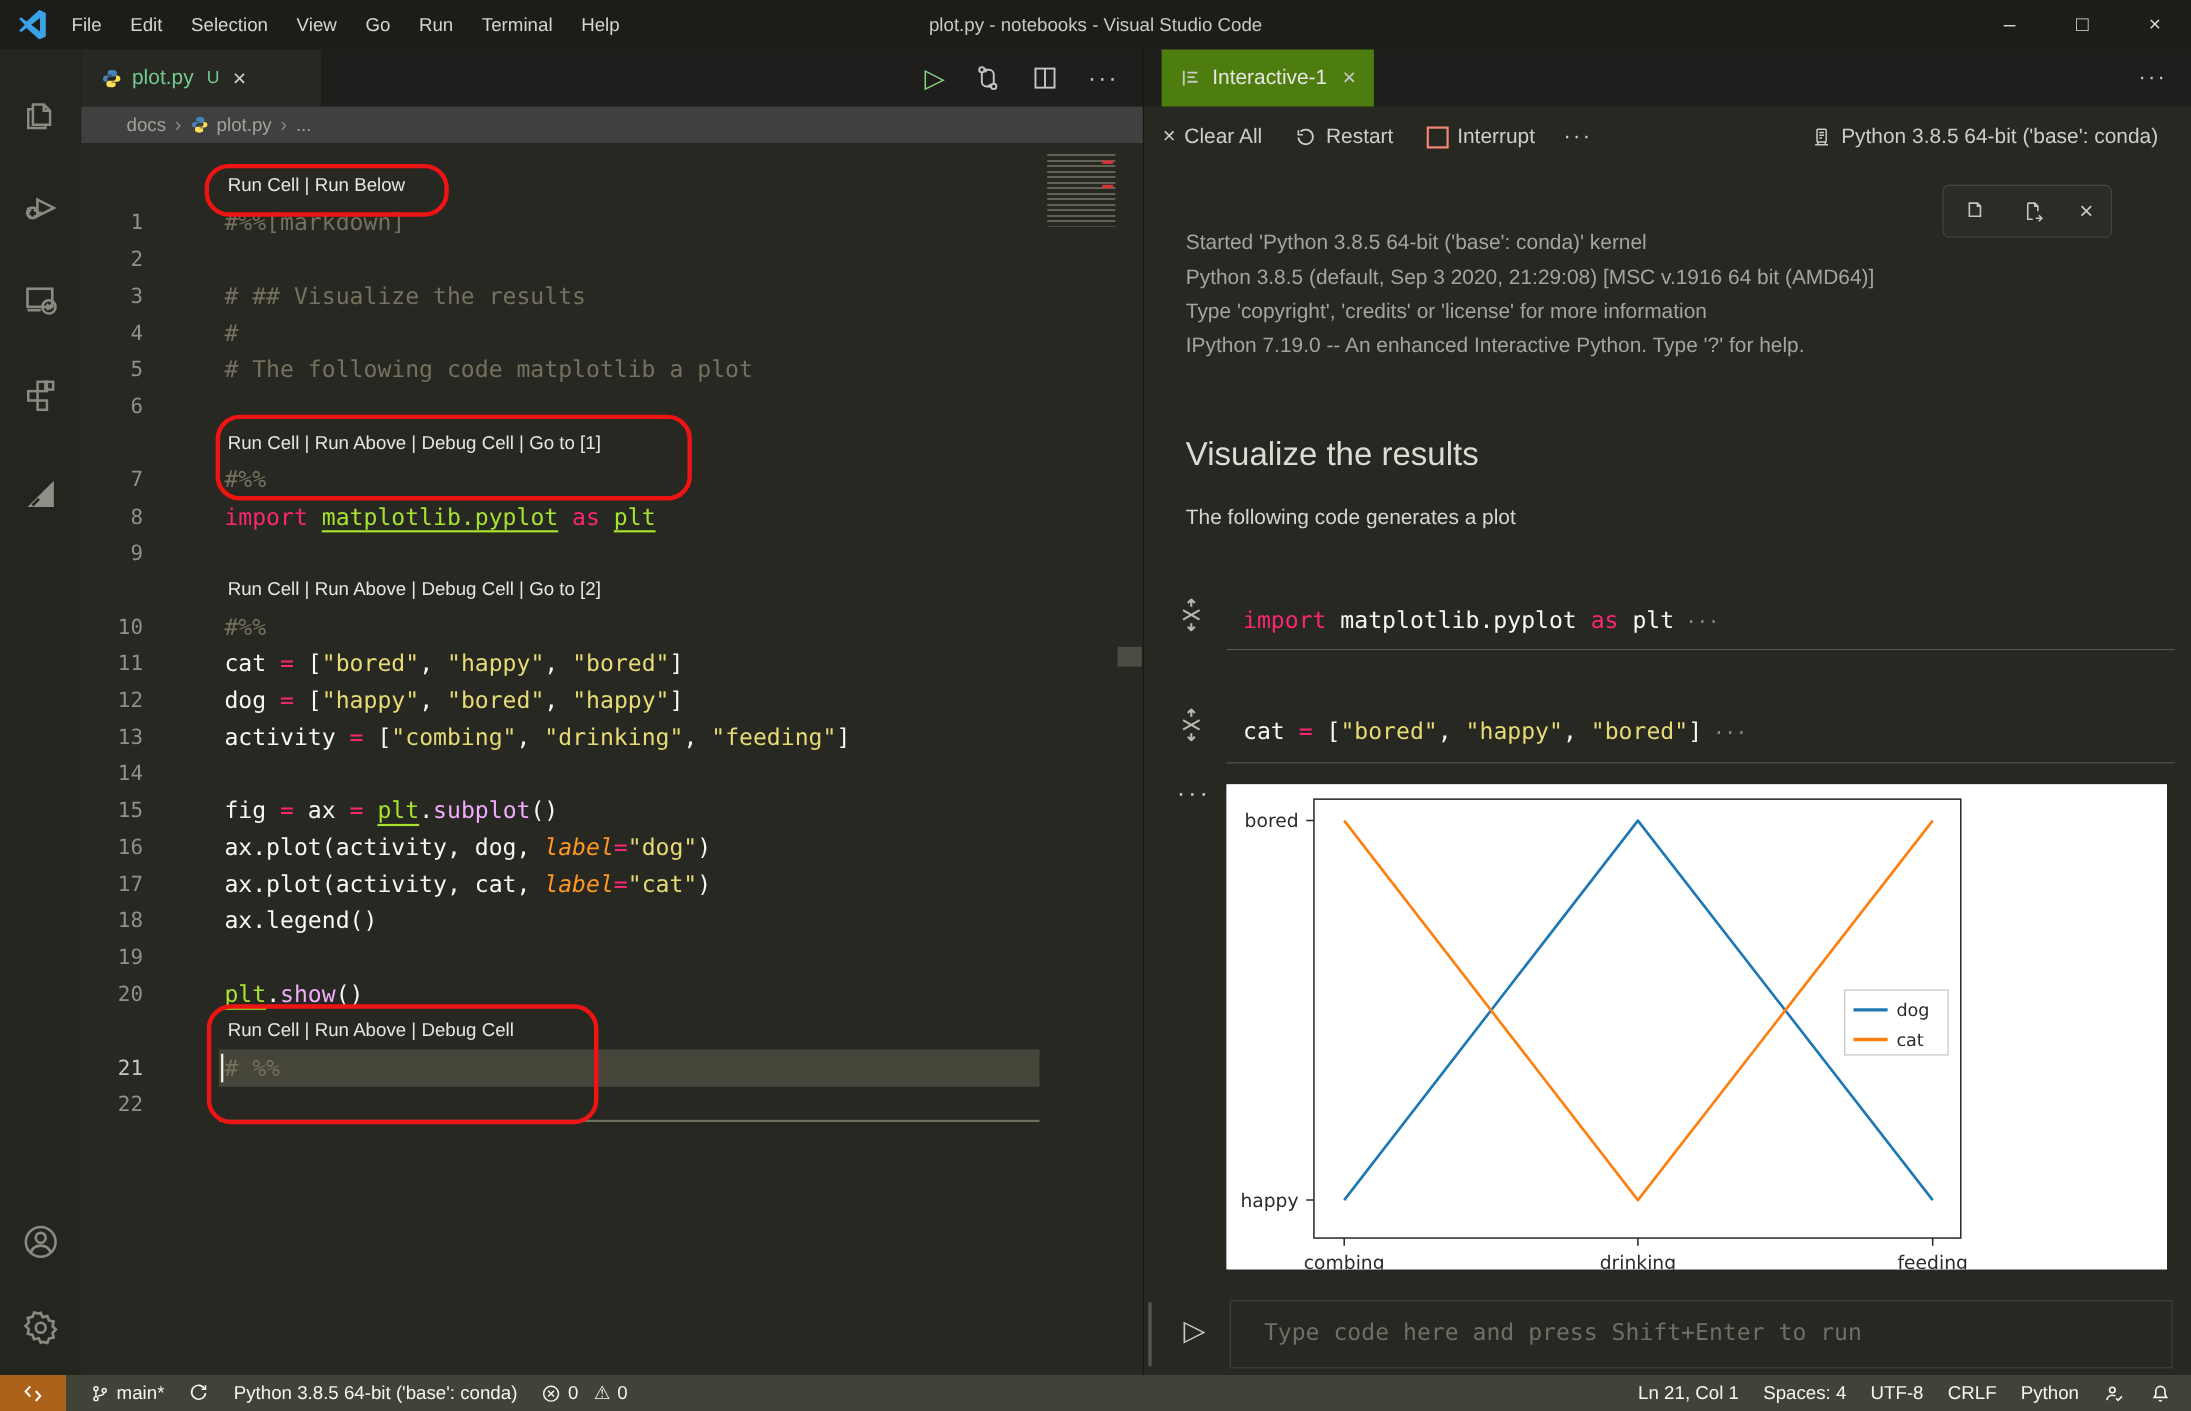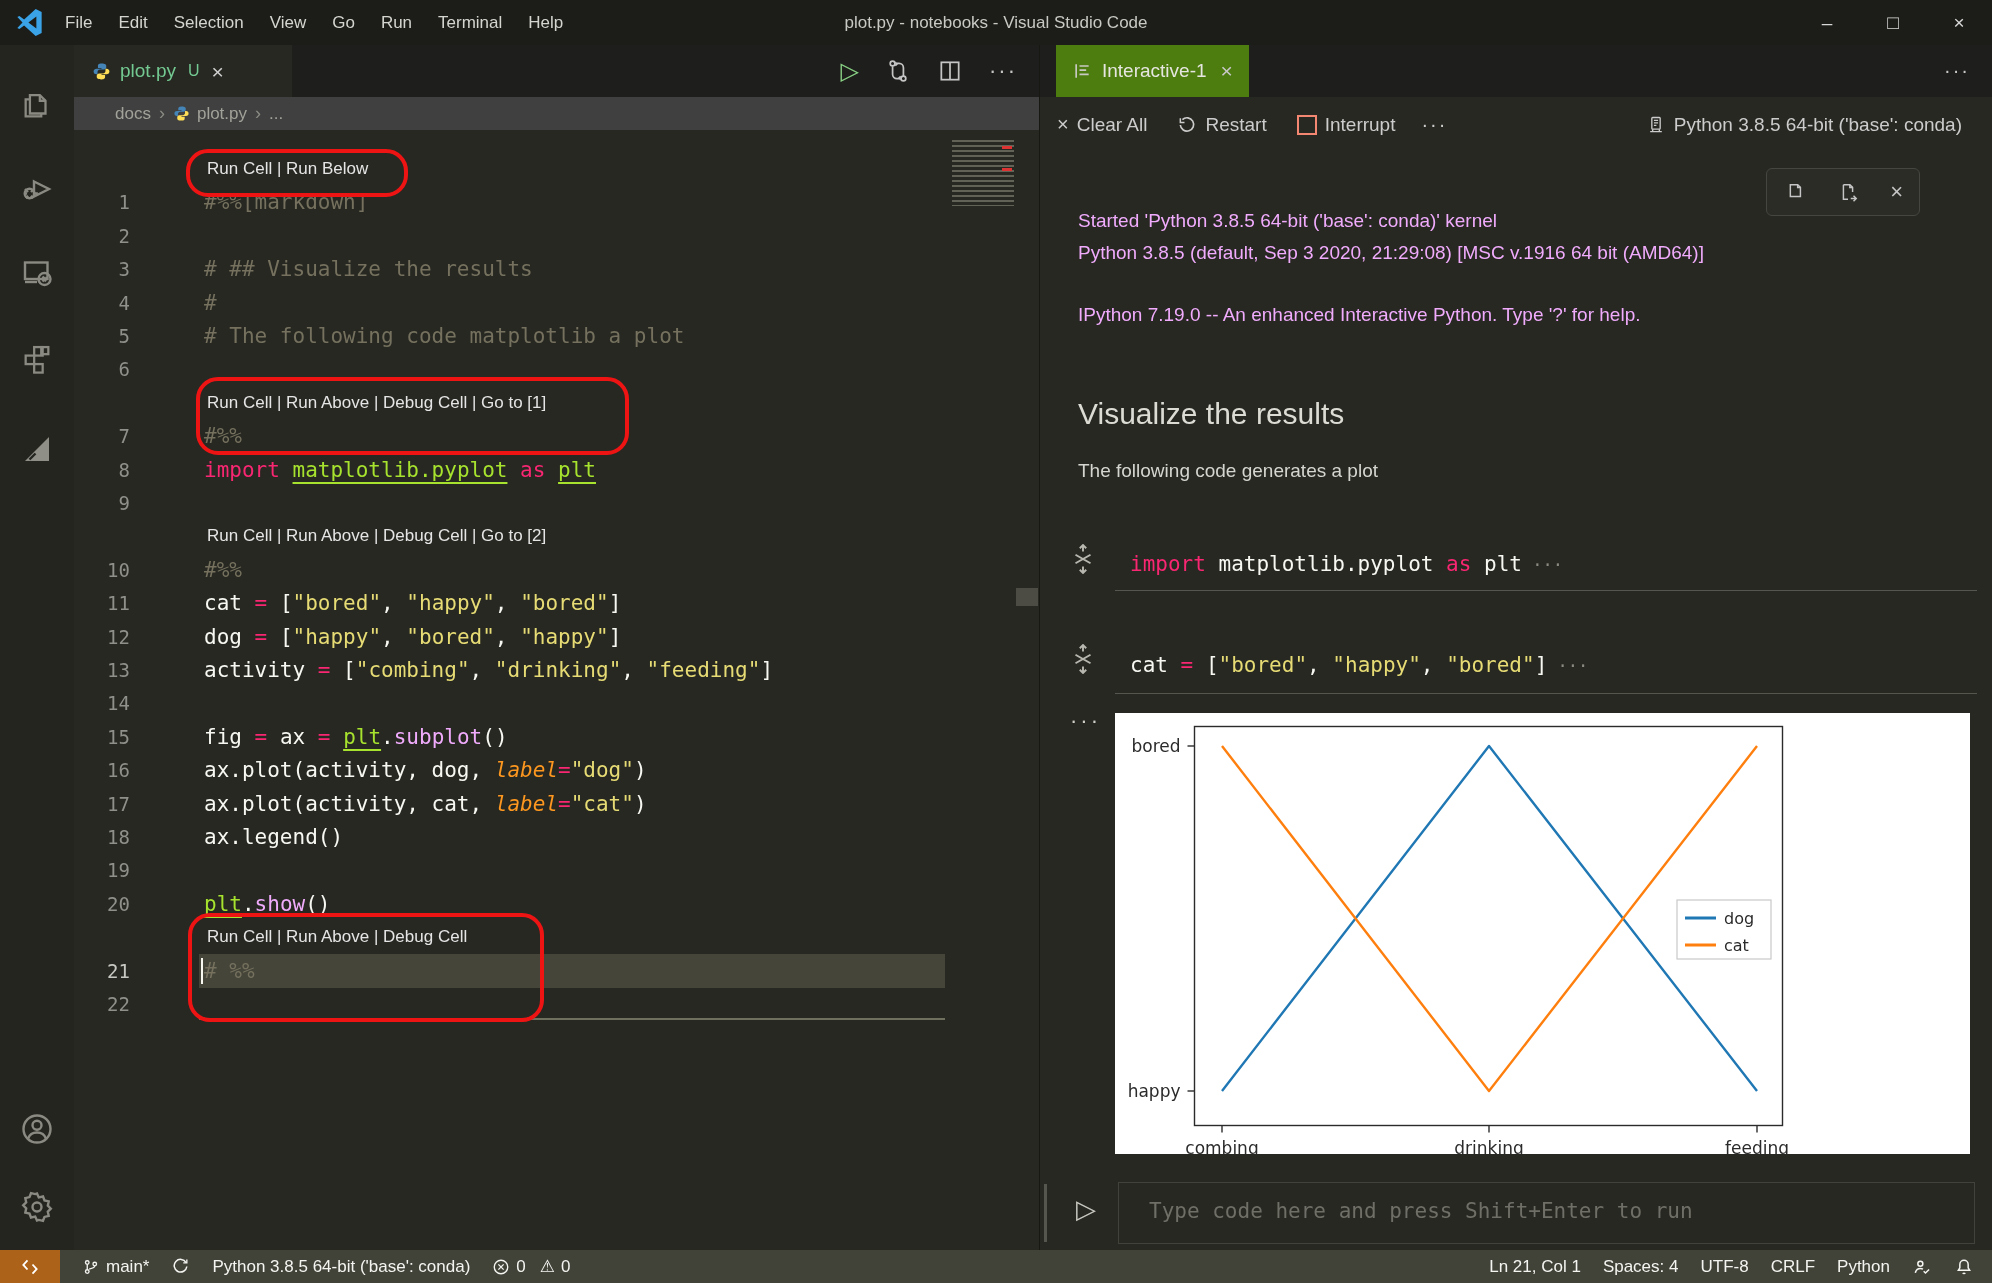--- a/index.html
+++ b/index.html
@@ -54,21 +54,21 @@
   #iw-tab .tab-label{font-size:19px;color:#e6e6e0;margin-left:10px;}
   #iw-tab .tab-close{font-size:21px;color:#c9c9c9;margin-left:14px;}
   #iw-tab-more{position:absolute;right:22px;top:14px;color:#c9c9c9;font-size:20px;letter-spacing:2px;}
   #iw-toolbar{position:absolute;left:1040px;top:97px;width:952px;height:55px;background:#272822;
      display:flex;align-items:center;font-size:19px;color:#cccccc;}
   .tb-item{display:flex;align-items:center;gap:8px;margin-left:17px;}
   #iw-kernel{position:absolute;right:30px;display:flex;align-items:center;gap:8px;font-size:19px;color:#cccccc;}
   #iw-content{position:absolute;left:1040px;top:152px;width:952px;height:1018px;background:#272822;}
   #hover-toolbar{position:absolute;left:726px;top:16px;width:152px;height:46px;border:1px solid #45463f;
      border-radius:6px;background:#2b2c26;display:flex;align-items:center;justify-content:space-around;}
-  .kernel-line{position:absolute;left:38px;font-size:19px;color:#f0abfc;white-space:pre;}
+  .kernel-line{position:absolute;left:38px;font-size:19px;color:#a3a3a3;white-space:pre;}
   #md-heading{position:absolute;left:38px;top:245px;font-size:30px;color:#dcdcd5;}
   #md-para{position:absolute;left:38px;top:308px;font-size:19px;color:#d6d6d0;}
   .iw-cell-code{position:absolute;left:90px;font-family:"DejaVu Sans Mono",monospace;font-size:21px;white-space:pre;}
   .gather{position:absolute;left:30px;}
   .iw-sep{position:absolute;left:75px;width:862px;height:1px;background:#55564e;}
   #out-more{position:absolute;left:30px;top:556px;color:#d0d0c8;font-size:22px;letter-spacing:3px;}
   #figure{position:absolute;left:75px;top:561px;width:855px;height:441px;background:#ffffff;}
   #iw-input-box{position:absolute;left:78px;top:1030px;width:857px;height:62px;border:1.5px solid #41433a;box-sizing:border-box;}
   #iw-input-text{position:absolute;left:30px;top:16px;font-family:"DejaVu Sans Mono",monospace;font-size:21px;color:#6f6f67;}
   #iw-run{position:absolute;left:36px;top:1042px;color:#c8c8c0;font-size:26px;}
@@ -388,20 +388,21 @@
             <path d="M14 4v3h3"></path>
             <path d="M7 4v16h5"></path>
             <path d="M15 19h6M18 16l3 3-3 3"></path>
           </svg>
       </span>
       <span style="color:#c5c5c5;font-size:22px;">×</span>
     </div>
 
     <span class="kernel-line" style="top:58px;">Started 'Python 3.8.5 64-bit ('base': conda)' kernel</span>
     <span class="kernel-line" style="top:90px;">Python 3.8.5 (default, Sep 3 2020, 21:29:08) [MSC v.1916 64 bit (AMD64)]</span>
+    <span class="kernel-line" style="top:121px;">Type 'copyright', 'credits' or 'license' for more information</span>
     <span class="kernel-line" style="top:152px;">IPython 7.19.0 -- An enhanced Interactive Python. Type '?' for help.</span>
 
     <span id="md-heading">Visualize the results</span>
     <span id="md-para">The following code generates a plot</span>
 
     <span class="gather" style="top:392px;">
       <svg width="26" height="30" viewBox="0 0 24 28" fill="none" stroke="#b8b8b0" stroke-width="1.8">
           <path d="M12 1v6M9 4l3-3 3 3"></path>
           <path d="M12 27v-6M9 24l3 3 3-3"></path>
           <path d="M5 10l14 8M19 10L5 18"></path>

